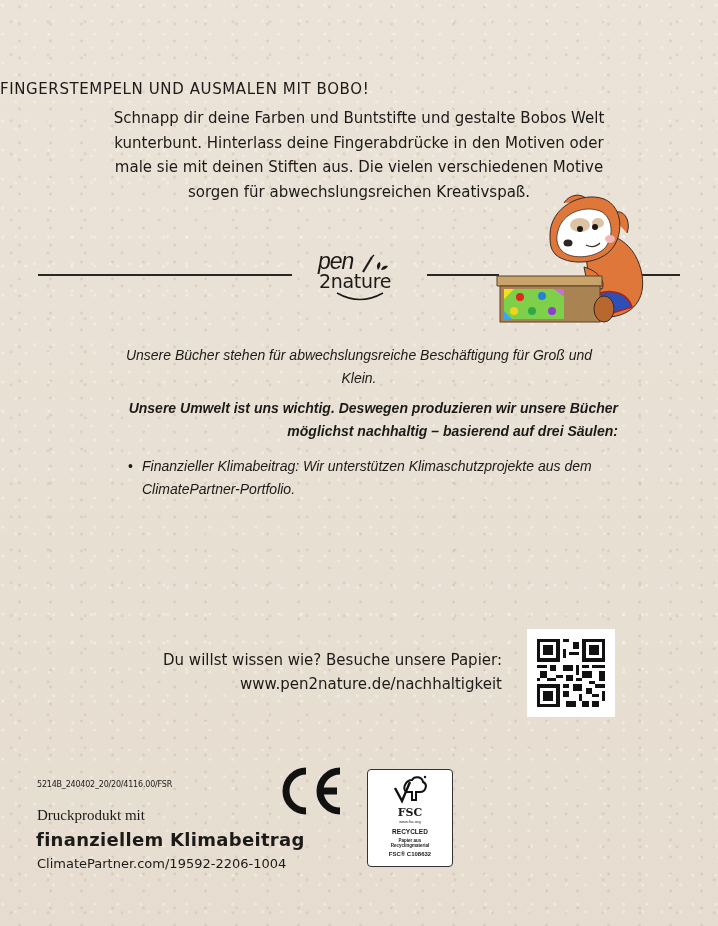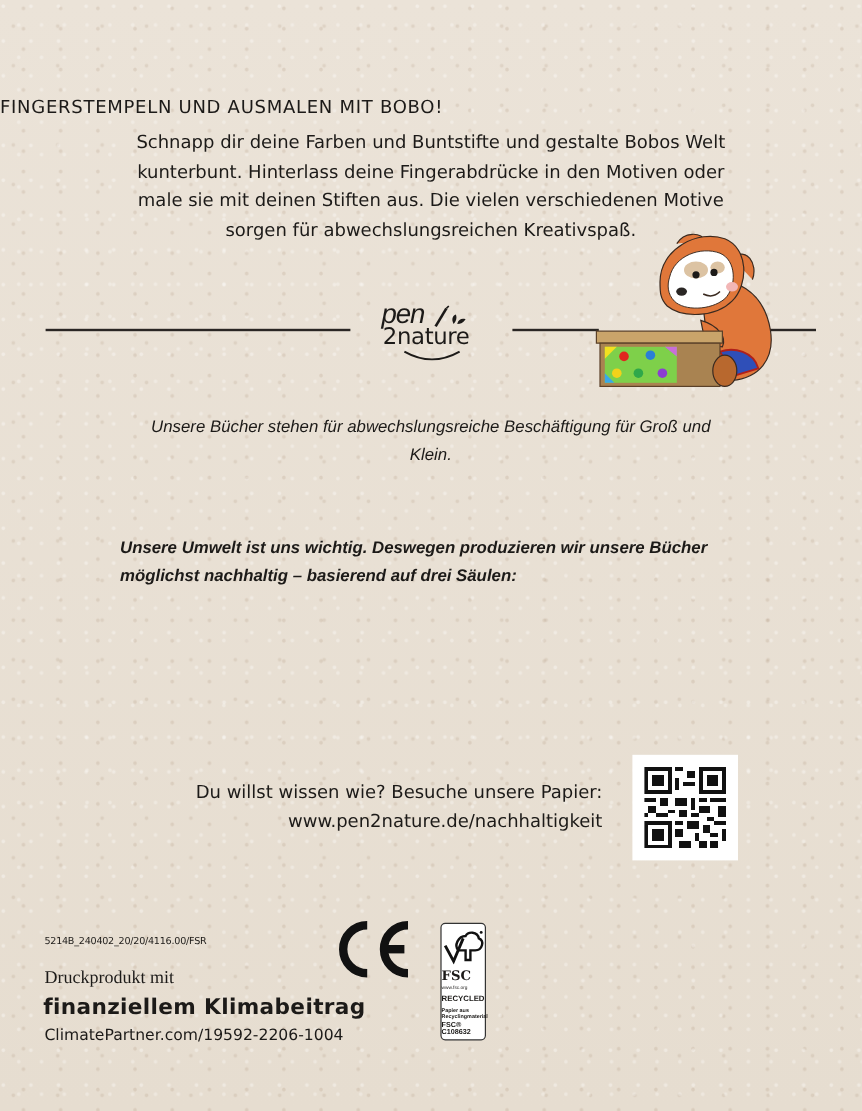--- a/index.html
+++ b/index.html
@@ -34,41 +34,41 @@
     .logo .nat {
       position: absolute; left: 19px; top: 22px; font-size: 19px; letter-spacing: -0.3px;
     }
     .bobo { left: 492px; top: 185px; width: 170px; height: 140px; }
     .italic-block { font-family: Liberation Sans, sans-serif; font-style: italic; }
     .para1 {
       left: 110px; width: 498px; top: 344px; text-align: center;
       font-size: 14px; line-height: 23px;
     }
     .para2 {
-      left: 100px; width: 518px; top: 397px; text-align: left;
-      font-size: 14px; line-height: 23px; font-weight: bold; margin-top: 48px;
+      left: 100px; width: 518px; top: 397px; text-align: right;
+      font-size: 14px; line-height: 23px; font-weight: bold;
     }
     .bullets { left: 128px; width: 470px; top: 455px; font-size: 14px; line-height: 23px; }
     .bullet { position: relative; padding-left: 14px; margin-bottom: 5px; }
     .bullet::before { content: "\2022"; position: absolute; left: 0; top: 0; font-style: normal; }
     .cta1 { left: 120px; width: 382px; top: 651px; text-align: right; font-size: 15px; }
     .cta2 { left: 120px; width: 382px; top: 675px; text-align: right; font-size: 15px; }
     .qr {
       left: 527px; top: 629px; width: 88px; height: 88px; background: #fff;
       display: flex; align-items: center; justify-content: center;
     }
     .code { left: 37px; top: 780px; font-size: 8px; letter-spacing: -0.2px; }
     .cp1 { left: 37px; top: 807px; font-size: 15px; font-family: Liberation Serif, serif; }
     .cp2 { left: 36px; top: 829px; font-size: 18px; font-weight: bold; letter-spacing: 0.3px; }
     .cp3 { left: 37px; top: 856px; font-size: 13px; }
     .ce { left: 278px; top: 763px; width: 66px; height: 56px; }
     .fsc {
-      left: 367px; top: 769px; width: 38px; height: 98px; background: #fff;
+      left: 367px; top: 769px; width: 86px; height: 98px; background: #fff;
       border: 1px solid #333; border-radius: 4px; box-sizing: border-box;
-      text-align: left; font-family: "Liberation Sans", sans-serif;
+      text-align: center; font-family: "Liberation Sans", sans-serif;
     }
     .fsc .brand { font-family: "DejaVu Serif", serif; font-weight: bold; font-size: 11px; margin-top: -2px; }
     .fsc .url { font-size: 4px; }
     .fsc .rec { font-size: 6.5px; font-weight: bold; margin-top: 4px; }
     .fsc .pap { font-size: 4.5px; font-weight: bold; line-height: 5px; margin-top: 3px; }
     .fsc .lic { font-size: 6px; font-weight: bold; margin-top: 3px; }
   </style>
 </head>
 <body>
 
@@ -128,20 +128,21 @@
   <circle cx="40" cy="126" r="4" fill="#2fa84a"></circle>
   <circle cx="60" cy="126" r="4" fill="#8b3fd0"></circle>
 
   <ellipse cx="112" cy="124" rx="10" ry="13" fill="#b8682e" stroke="#3a2a20" stroke-width="1"></ellipse>
 </svg>
 
 <div class="abs italic-block para1">Unsere Bücher stehen für abwechslungsreiche Beschäftigung für Groß und Klein.</div>
 <div class="abs italic-block para2">Unsere Umwelt ist uns wichtig. Deswegen produzieren wir unsere Bücher möglichst nachhaltig – basierend auf drei Säulen:</div>
 
 <div class="abs italic-block bullets">
+  <div class="bullet">Finanzieller Klimabeitrag: Wir unterstützen Klimaschutzprojekte aus dem ClimatePartner-Portfolio.</div>
 </div>
 
 <div class="abs cta1">Du willst wissen wie? Besuche unsere Papier:</div>
 <div class="abs cta2">www.pen2nature.de/nachhaltigkeit</div>
 
 <div class="abs qr">
   <svg width="68" height="68" viewBox="0 0 21 21" shape-rendering="crispEdges">
     <rect x="0" y="0" width="7" height="7" fill="#111"></rect>
       <rect x="1" y="1" width="5" height="5" fill="#fff"></rect>
       <rect x="2" y="2" width="3" height="3" fill="#111"></rect>

